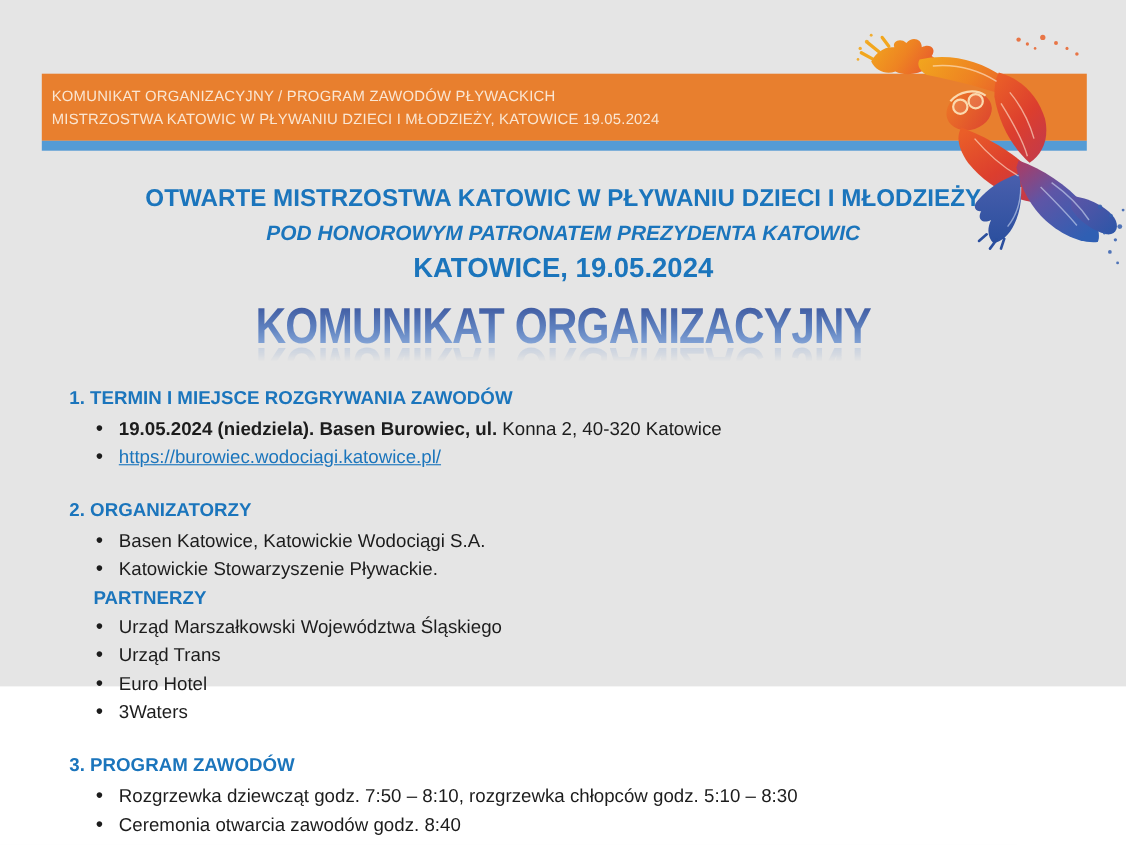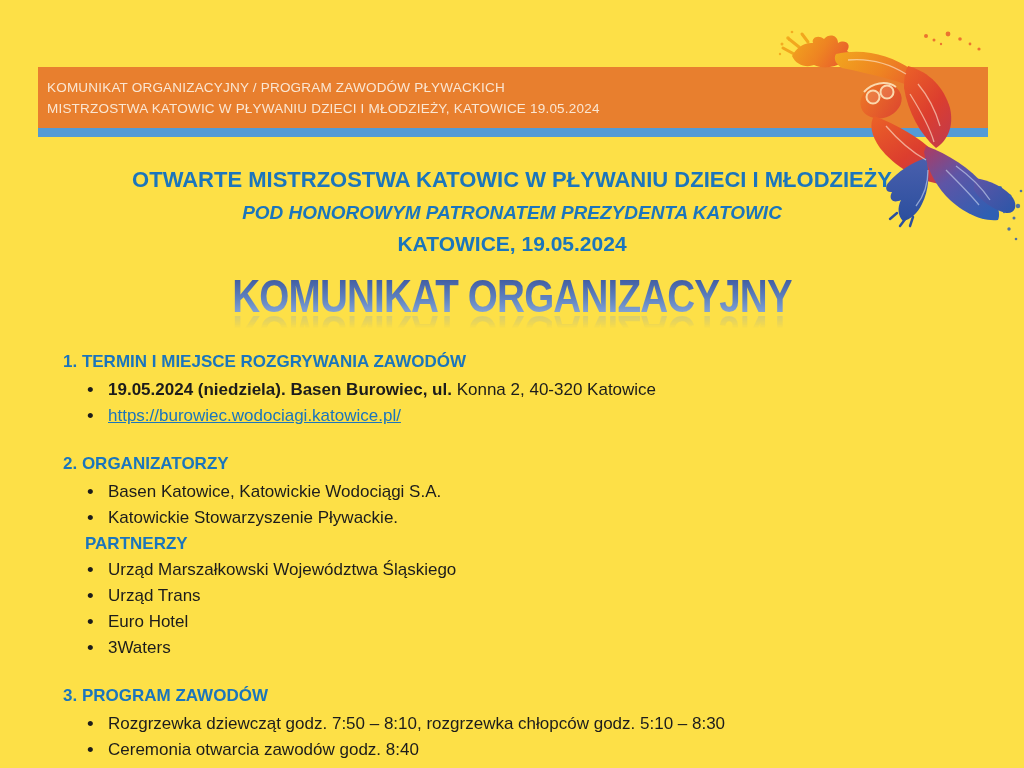--- a/index.html
+++ b/index.html
@@ -4,22 +4,22 @@
 <style>
   html, body {
     margin: 0; padding: 0;
     width: 1024px; height: 768px;
     background: #ffffff;
     overflow: hidden;
     font-family: "Liberation Sans", sans-serif;
   }
   .page {
     position: relative;
-    width: 1024px; height: 768px;
-    background: #fde047;
+    width: 1024px; height: 624px;
+    background: #e5e5e5;
   }
 
   
   .banner {
     position: absolute;
     left: 38px; top: 67px;
     width: 950px; height: 61px;
     background: var(--banner-orange);
     box-sizing: border-box;
     padding: 10px 0 0 9px;
@@ -52,21 +52,21 @@
   
   .heading-block {
     position: absolute;
     top: 163px; left: 0; right: 0;
     text-align: center;
     color: var(--heading-blue);
     z-index: 2;
   }
   .heading-l1 { font-size: 22px; line-height: 34px; font-weight: 700; }
   .heading-l2 { font-size: 19px; line-height: 31px; font-weight: 700; font-style: italic; }
-  .heading-l3 { font-size: 21px; line-height: 32px; font-weight: 700; }
+  .heading-l3 { font-size: 25px; line-height: 32px; font-weight: 700; }
 
   
   .title-wrap {
     position: absolute;
     top: 272px; left: 0; right: 0;
     text-align: center;
     z-index: 2;
   }
   .title-scale {
     display: inline-block;

